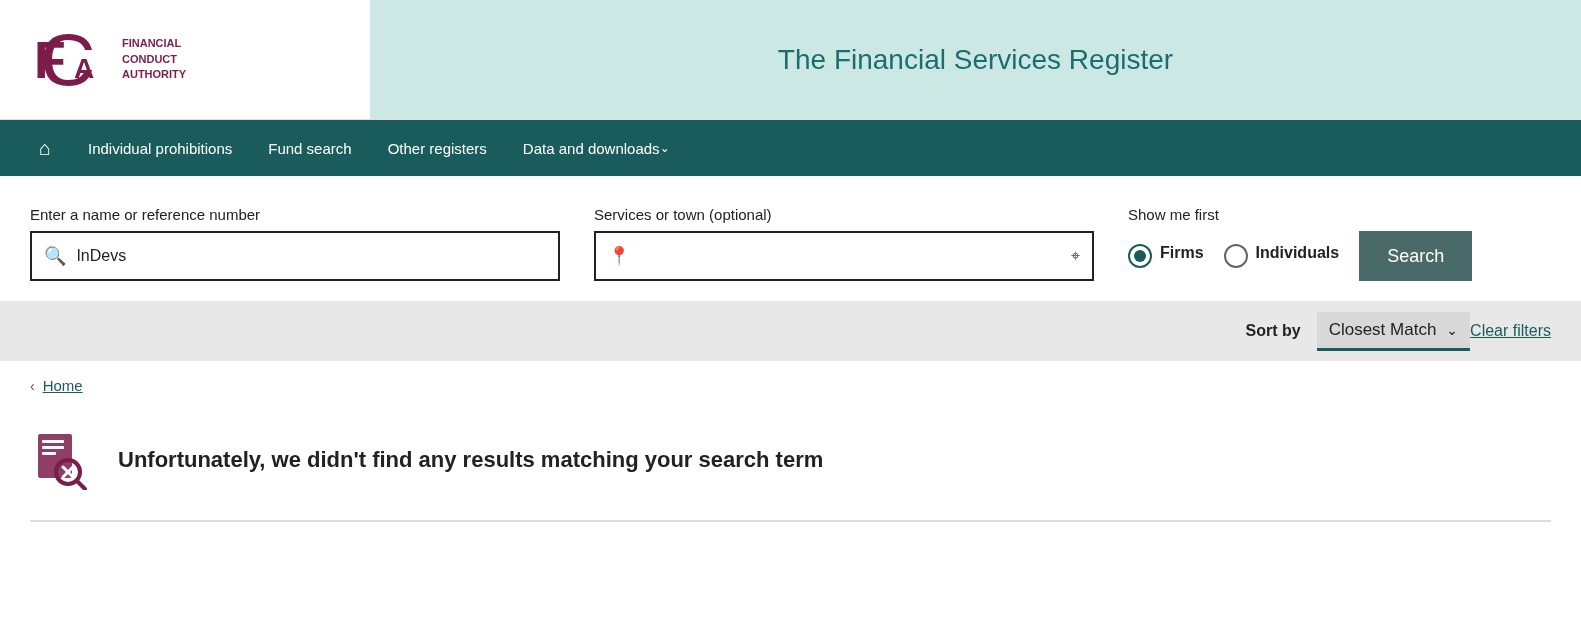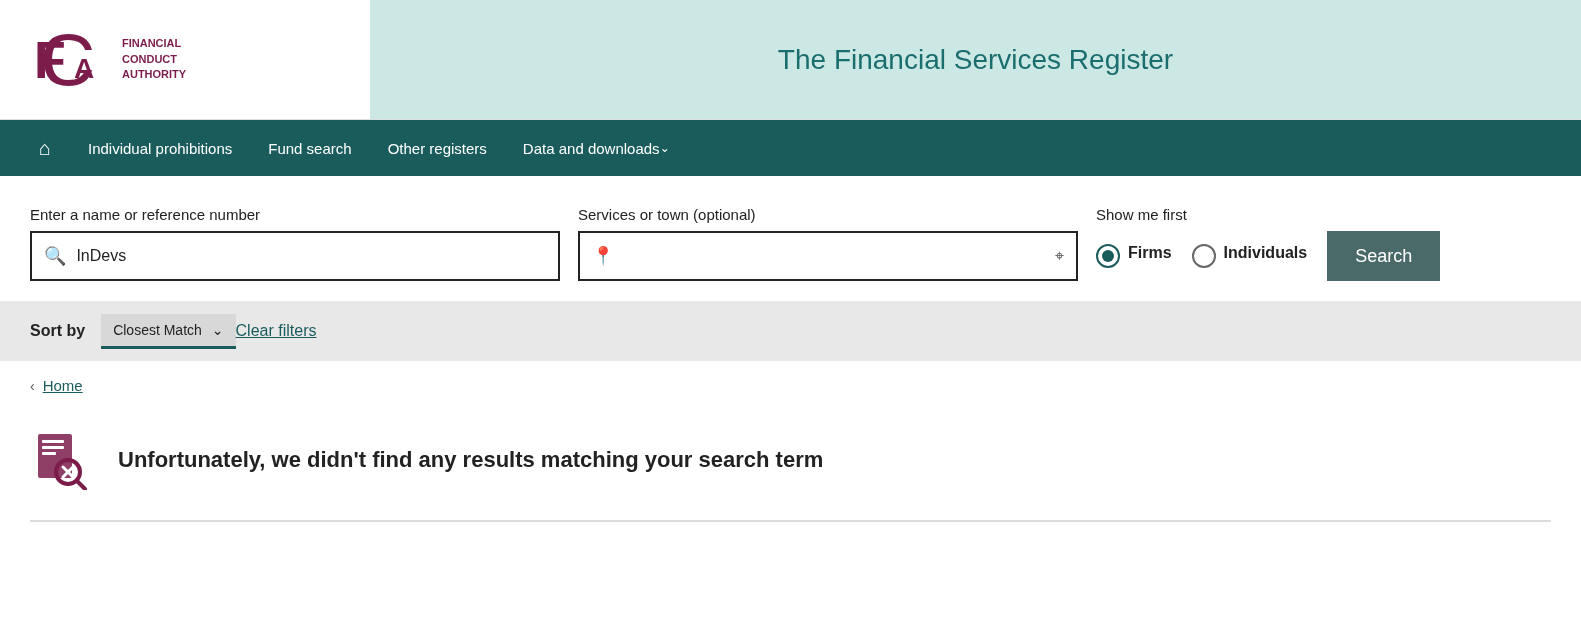--- a/index.html
+++ b/index.html
@@ -84,21 +84,21 @@
     }
 
     
     .search-section {
       padding: 30px 30px 20px 30px;
       background: #fff;
     }
     .search-fields {
       display: flex;
       align-items: flex-end;
-      gap: 18px;
+      gap: 34px;
     }
     .field-group {
       display: flex;
       flex-direction: column;
       gap: 8px;
     }
     .field-label {
       font-size: 15px;
       color: #222;
       font-weight: normal;
@@ -193,21 +193,21 @@
       font-weight: normal;
     }
 
     
     .sort-bar {
       background: #e8e8e8;
       display: flex;
       align-items: center;
       height: 60px;
       padding: 0 30px;
-      justify-content: flex-start;
+      justify-content: flex-end;
     }
     .sort-left {
       display: flex;
       align-items: center;
       gap: 16px;
     }
     .sort-by-label {
       font-size: 16px;
       font-weight: bold;
       color: #222;
@@ -215,21 +215,21 @@
     .sort-dropdown {
       display: flex;
       align-items: center;
       gap: 10px;
       border-bottom: 3px solid #1a5c5c;
       padding: 8px 12px;
       cursor: pointer;
       background: #d8d8d8;
     }
     .sort-dropdown-label {
-      font-size: 14px;
+      font-size: 17px;
       color: #222;
     }
     .sort-arrow { font-size: 14px; color: #222; }
     .clear-filters {
       font-size: 16px;
       color: #1a5c5c;
       text-decoration: underline;
       cursor: pointer;
     }
 

